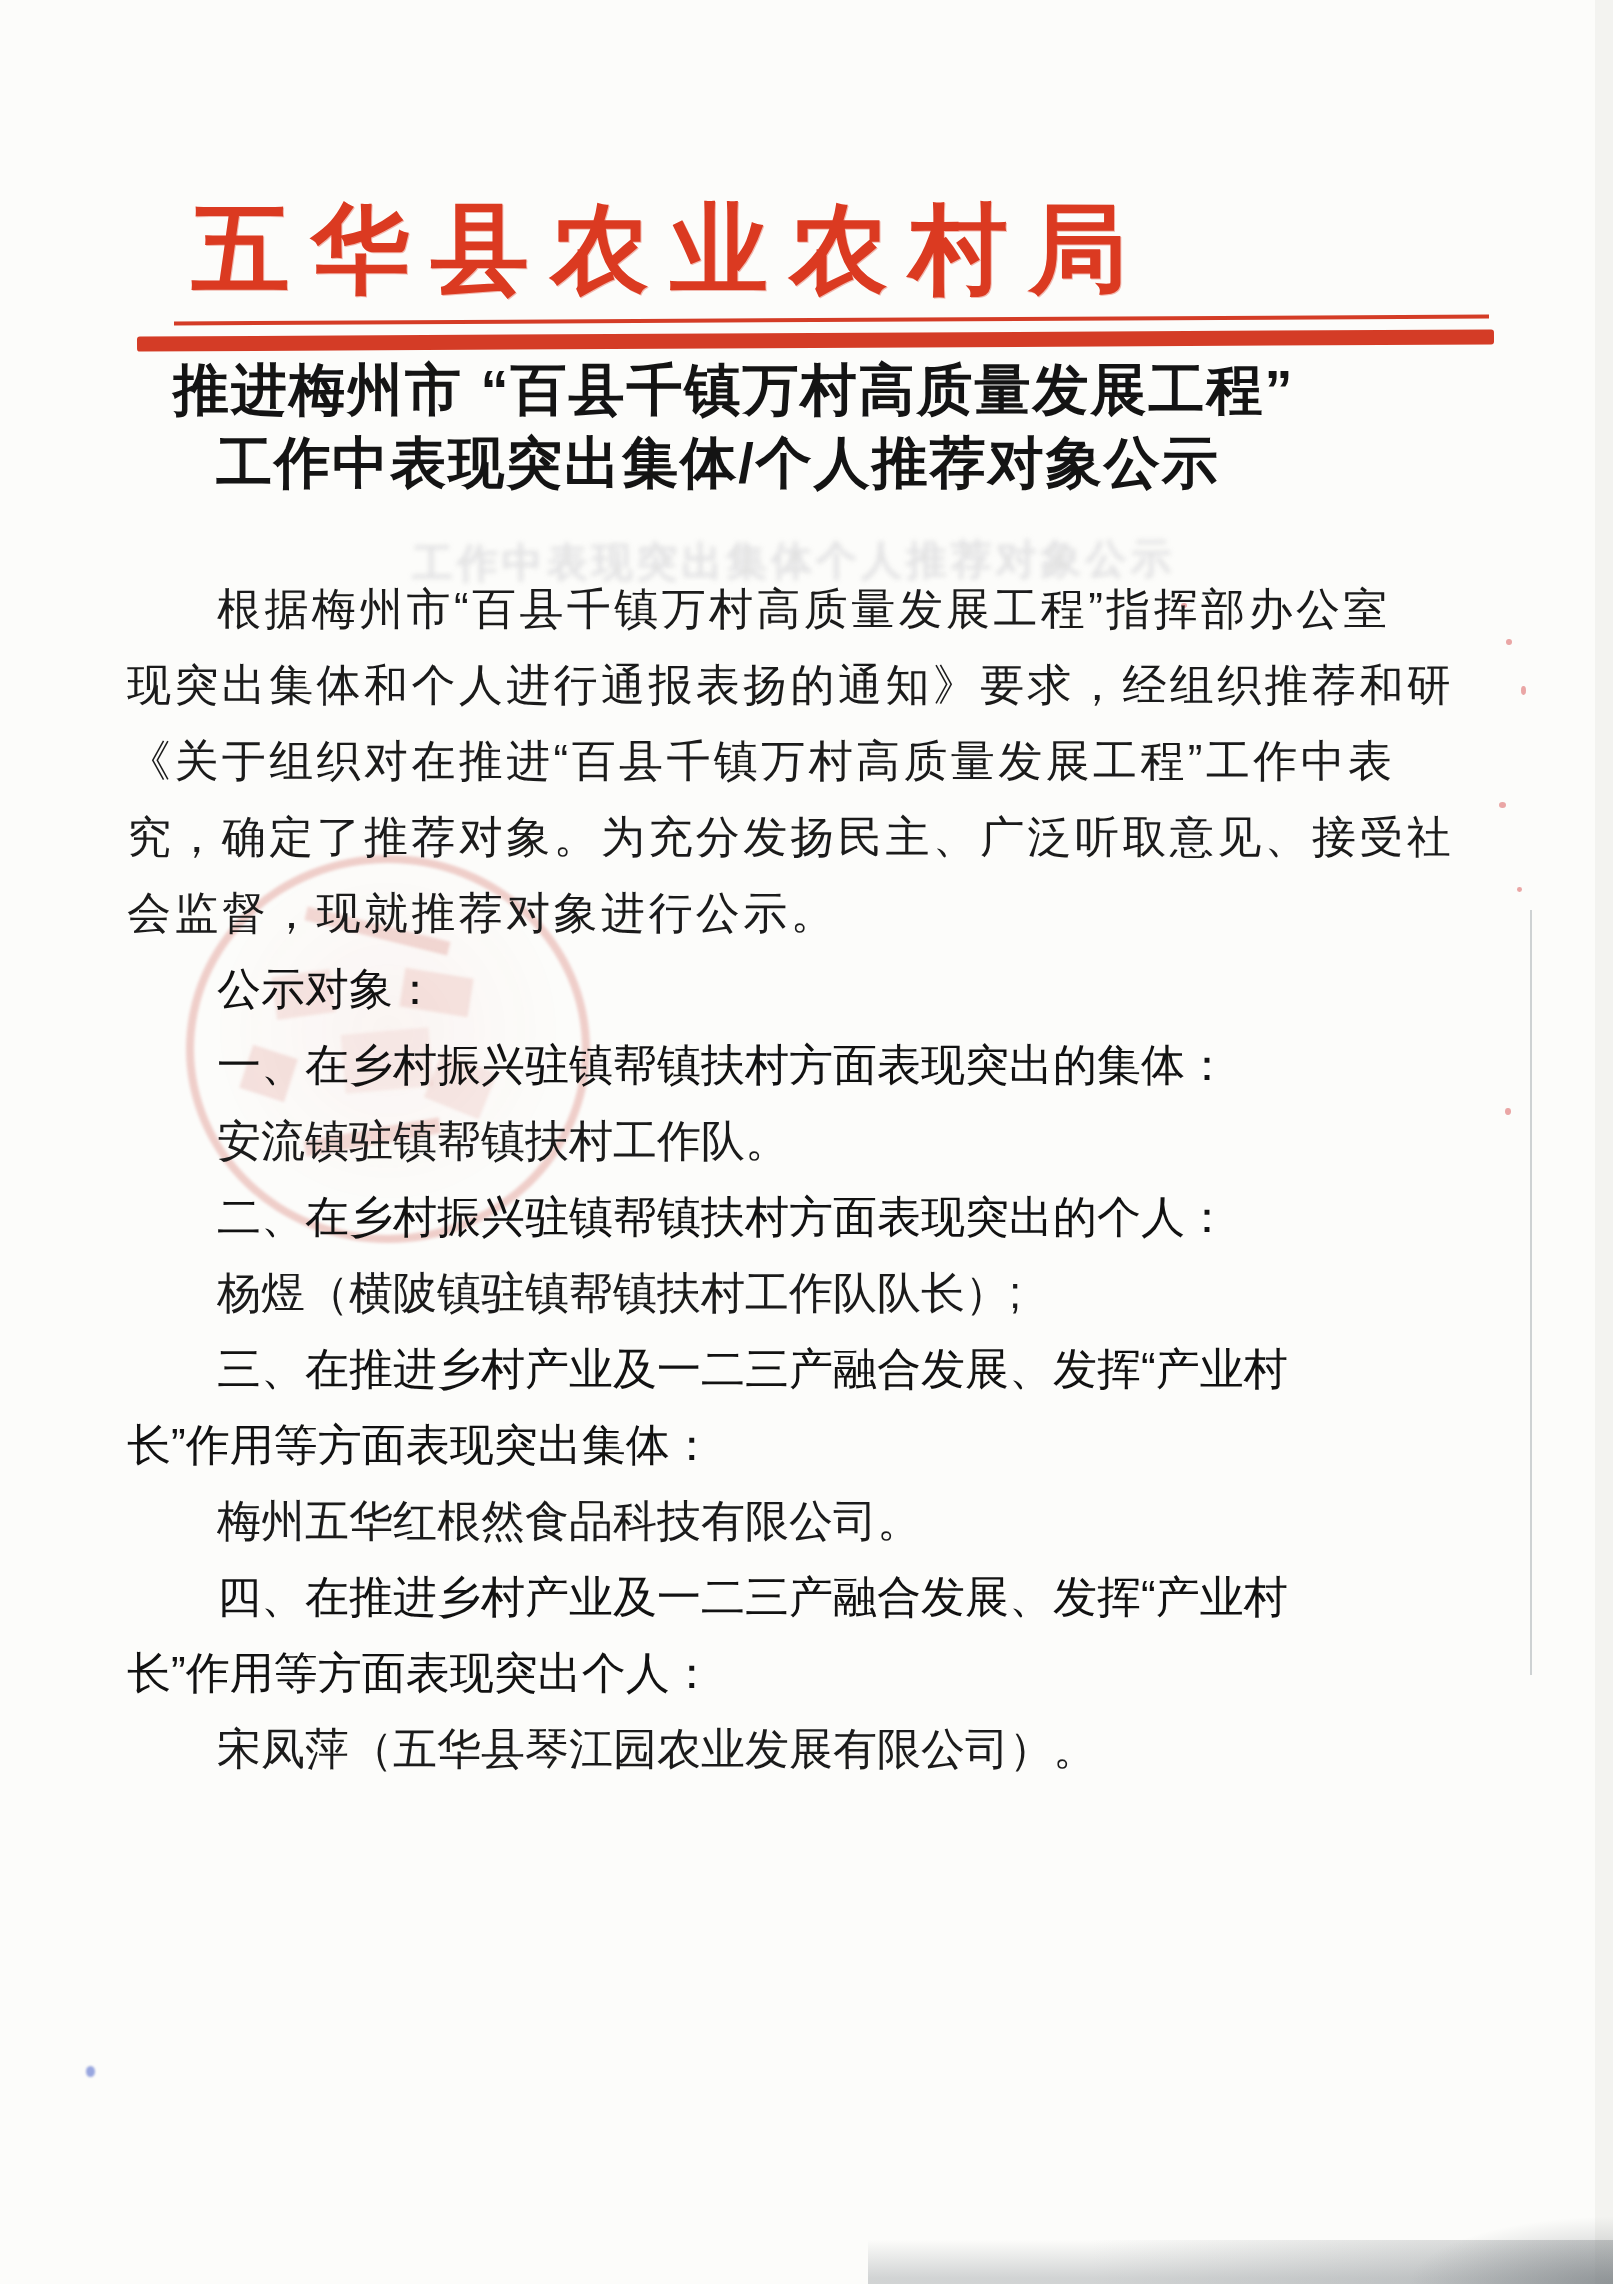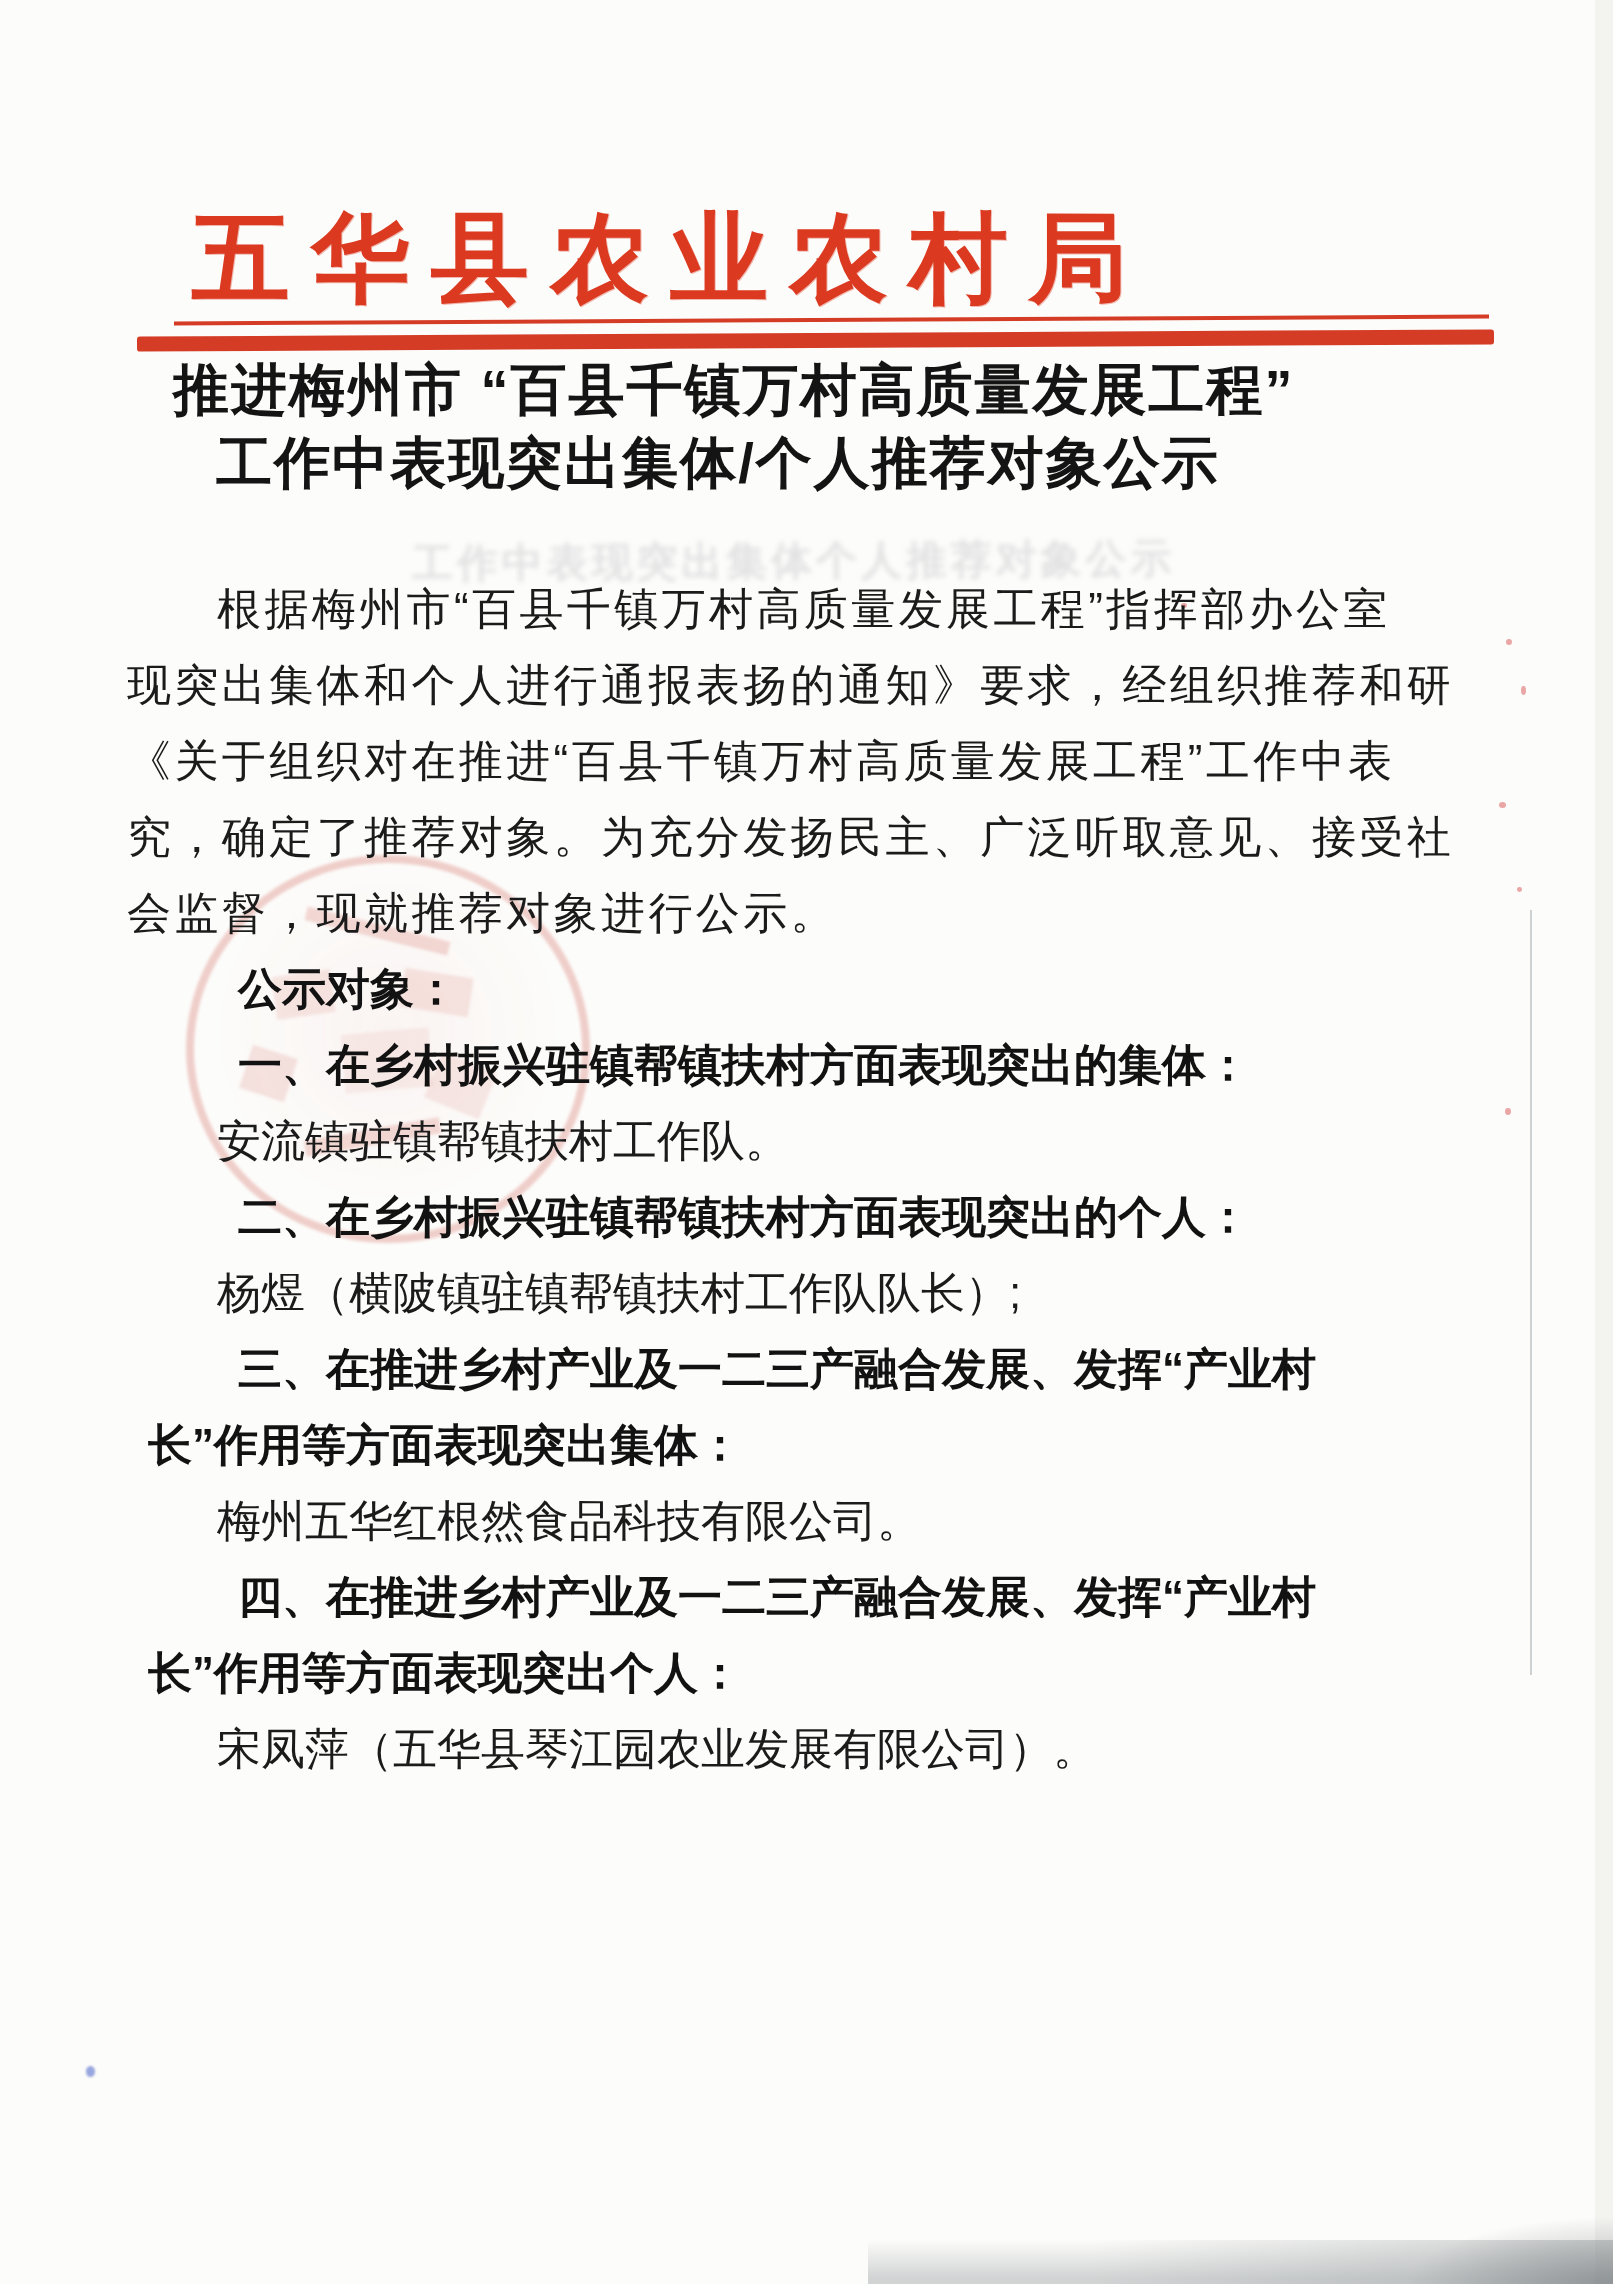--- a/index.html
+++ b/index.html
@@ -30,21 +30,20 @@
   .masthead{
     position:absolute;left:125px;top:192px;width:1090px;
     text-align:center;
     font-family:"Liberation Serif",serif;
     font-weight:700;
     font-size:98px;line-height:116px;
     letter-spacing:21.6px;
     color:#db3a21;
     text-shadow:1px 1px 0 rgba(219,58,33,0.35);
     white-space:nowrap;
-    margin-top:9px;
   }
   .rule-thin{
     position:absolute;left:174px;top:318px;width:1315px;height:3.9px;
     background:#d43c26;transform:rotate(-0.3deg);
   }
   .rule-thick{
     position:absolute;left:137px;top:333px;width:1357px;height:14.7px;
     background:#d43c26;border-radius:2.9px;transform:rotate(-0.3deg);
   }
 
@@ -72,21 +71,21 @@
   }
 
   
   .body-block{position:absolute;left:127px;top:571px;width:1364px;}
   .line{
     height:76px;line-height:76px;
     font-size:44px;color:#1b1b1b;
     white-space:nowrap;
   }
   .line.normal{font-family:Liberation Sans, sans-serif;font-weight:400;}
-  .line.bold{font-family:"Liberation Sans",sans-serif;font-weight:700;color:#121212;margin-left:21px;}
+  .line.bold{font-family:"Liberation Sans",sans-serif;font-weight:400;color:#121212;}
   .line.para{letter-spacing:3.4px;}
   .line.indent{padding-left:90px;}
 
   
   .seal{
     position:absolute;left:186px;top:855px;width:388px;height:372px;
     opacity:0.62;filter:blur(1.6px);
     pointer-events:none;
   }
   .seal-ring{

